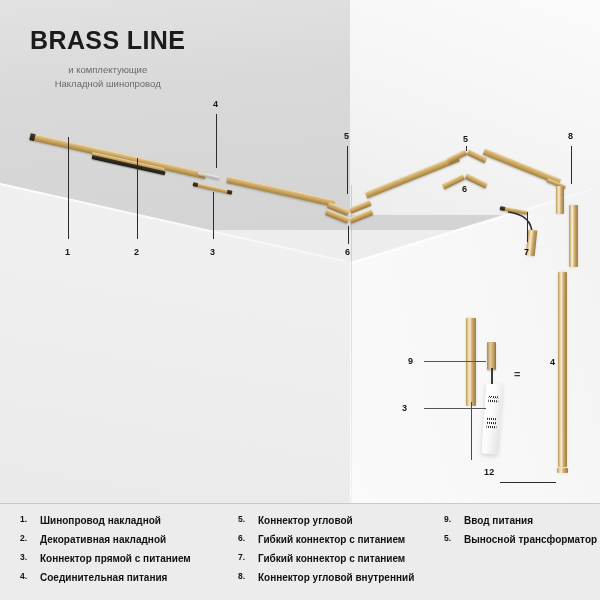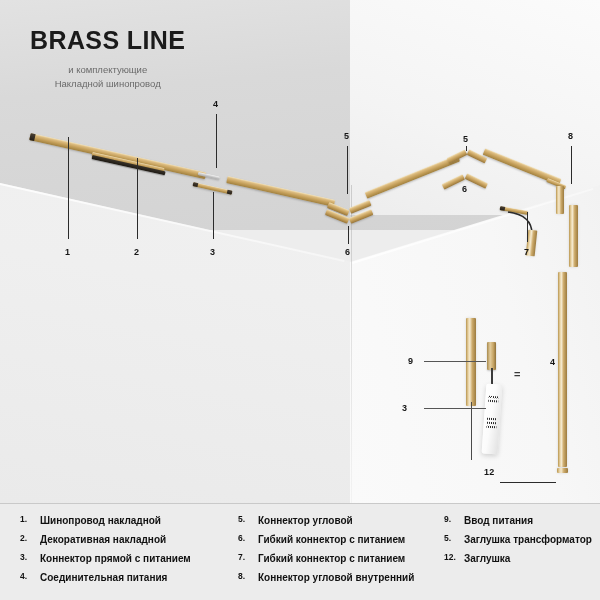--- a/index.html
+++ b/index.html
@@ -334,24 +334,20 @@
         </div>
       </div>
 
       <div class="lcol c3">
         <div class="litem">
           <span class="lnum">9.</span>
           <span class="ltext">Ввод питания</span>
         </div>
         <div class="litem">
           <span class="lnum">5.</span>
-          <span class="ltext">Заглушка трансформатор</span>
-        </div>
-        <div class="litem">
-          <span class="lnum">12.</span>
-          <span class="ltext">Заглушка</span>
+          <span class="ltext">Выносной трансформатор</span>
         </div>
       </div>
 
     </div>
   </div>
 
 </div>
 
 </body></html>

